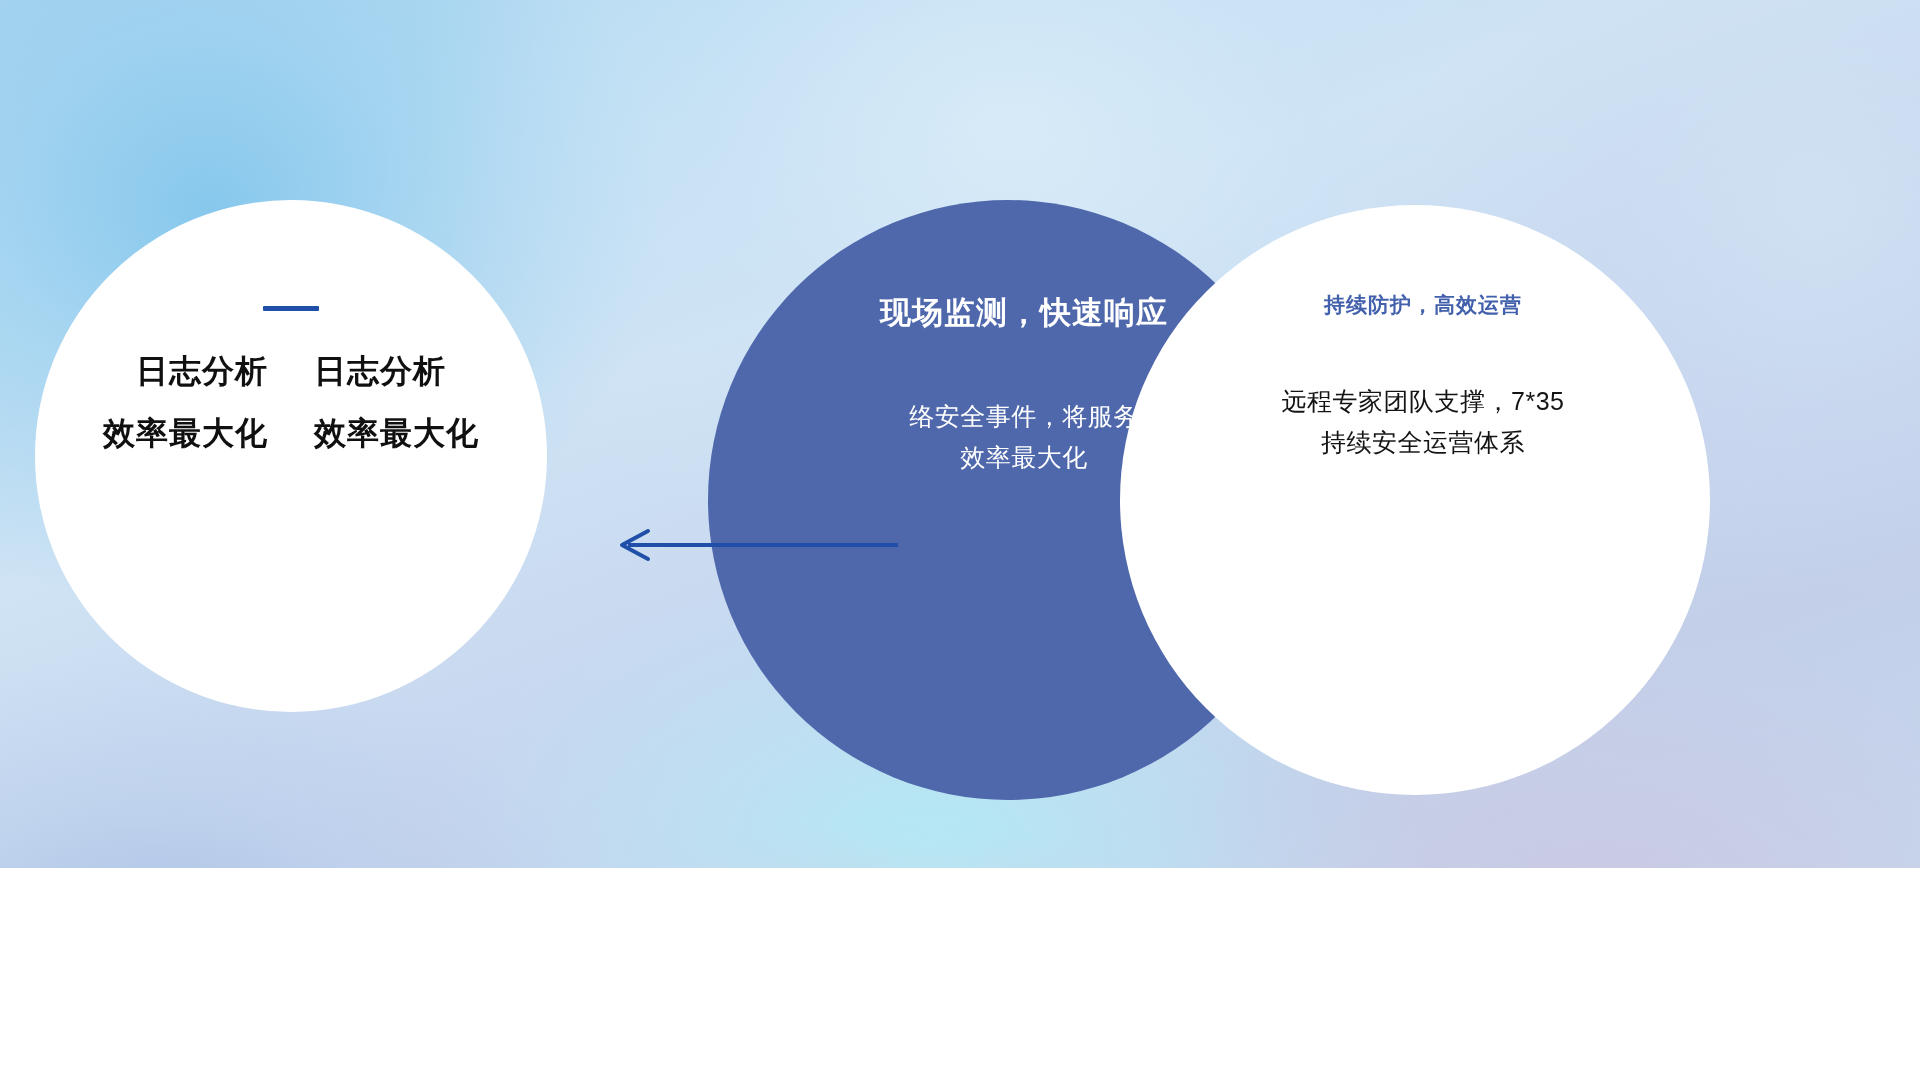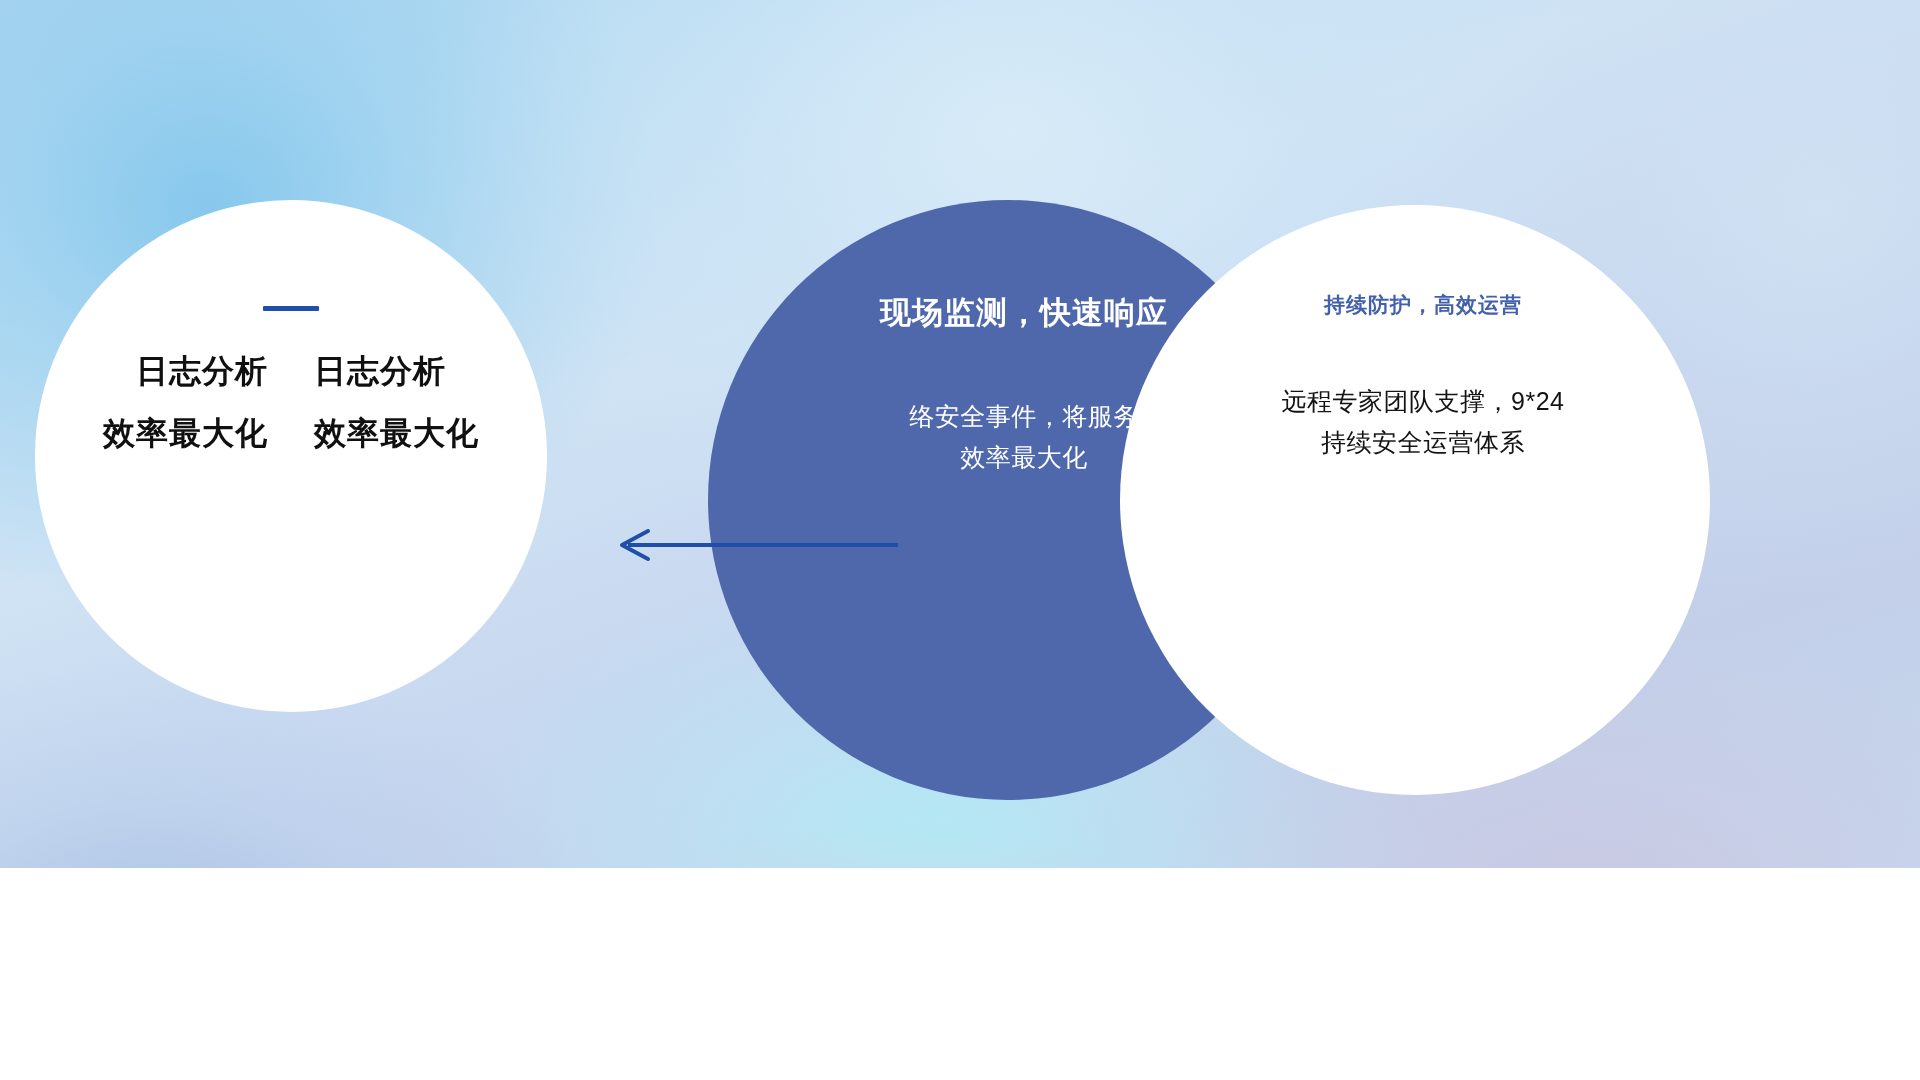--- a/index.html
+++ b/index.html
@@ -195,21 +195,21 @@
         <div>络安全事件，将服务</div>
         <div>效率最大化</div>
       </div>
     </div>
   </div>
 
   <div class="circle circle-white" id="circle-continuous">
     <div class="cont-inner">
       <div class="cont-title">持续防护，高效运营</div>
       <div class="cont-body">
-        <div>远程专家团队支撑，9*24</div>
+        <div>远程专家团队支撑，7*35</div>
         <div>持续安全运营体系</div>
       </div>
     </div>
   </div>
 
   <div class="circle circle-white" id="circle-overview">
     <div class="ov-inner">
       <div class="ov-dash"></div>
       <div class="ov-row">
         <span>日志分析</span>

